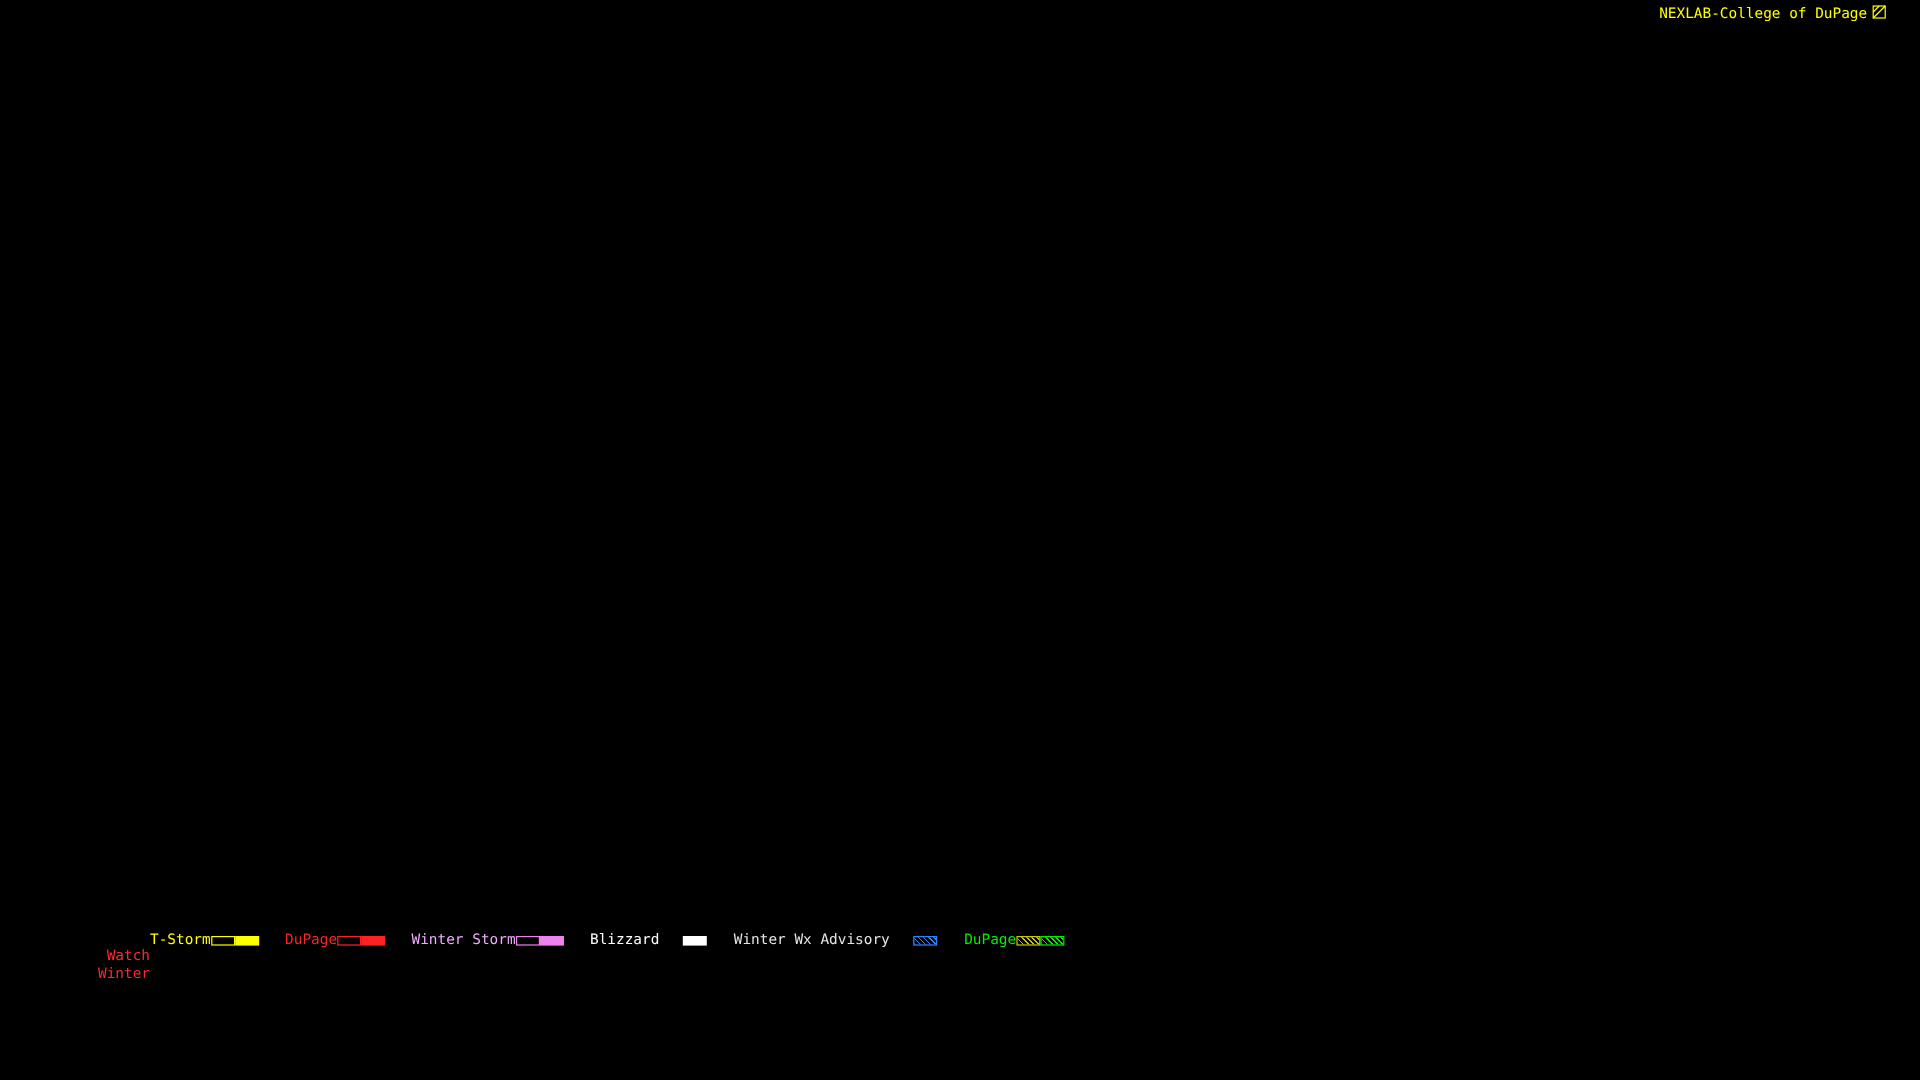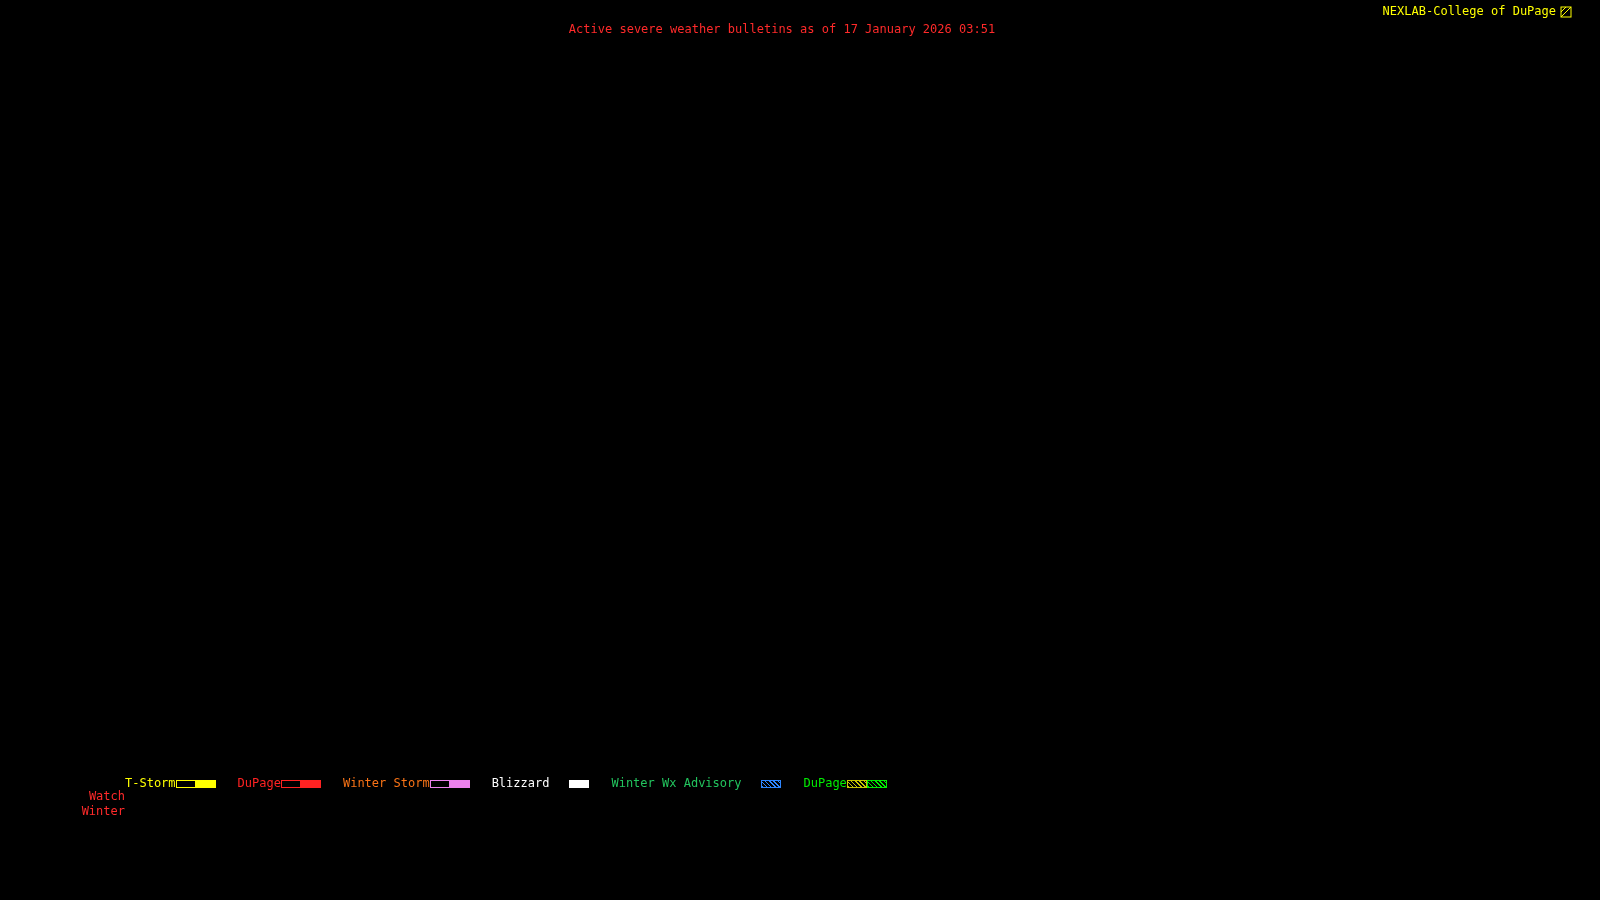--- a/index.html
+++ b/index.html
@@ -27,21 +27,21 @@
     transform: translateX(-50%);
     font-size: 12px;
     letter-spacing: 0px;
     white-space: nowrap;
   }
   #brand {
     position: absolute;
     top: 4px;
     right: 28px;
     display: flex;
-    align-items: flex-end;
+    align-items: flex-start;
     gap: 4px;
     font-size: 12px;
     white-space: nowrap;
   }
   #brand svg { display: block; }
 
   
   #legend {
     position: absolute;
     left: 55px;
@@ -101,21 +101,20 @@
   }
   .box.none { visibility: hidden; }
 </style>
 </head>
 <body>
 
 <div id="screen">
 
   <div id="map-canvas"></div>
 
-  <div id="bulletin-title" style="color: rgb(255, 42, 42);">Active severe weather bulletins as of 17 January 2026 03:51</div>
 
   <div id="brand">
     <span style="color: rgb(255, 255, 0);">NEXLAB-College of DuPage</span>
     <span>
       <svg width="12" height="12" viewBox="0 0 12 12">
         <rect x="1" y="1" width="10" height="10" fill="none" stroke="#ffff00" stroke-width="1"></rect>
         <line x1="1" y1="11" x2="11" y2="1" stroke="#ffff00" stroke-width="1"></line>
         <line x1="1" y1="6" x2="6" y2="1" stroke="#ffff00" stroke-width="1"></line>
       </svg>
     </span>
@@ -140,39 +139,39 @@
         <div class="legend-col">
           <div class="legend-head" style="color: rgb(255, 34, 34);">DuPage</div>
           <div class="legend-cell">
             <span class="box outline" style="--c: #ff2222;"></span>
           </div>
           <div class="legend-cell">
             <span class="box solid" style="--c: #ff2222;"></span>
           </div>
         </div>
         <div class="legend-col">
-          <div class="legend-head" style="color: #f97316;">Winter Storm</div>
+          <div class="legend-head" style="color: #f0abfc;">Winter Storm</div>
           <div class="legend-cell">
             <span class="box outline" style="--c: #ee82ee;"></span>
           </div>
           <div class="legend-cell">
             <span class="box solid" style="--c: #ee82ee;"></span>
           </div>
         </div>
         <div class="legend-col">
           <div class="legend-head" style="color: rgb(255, 255, 255);">Blizzard</div>
           <div class="legend-cell">
             <span class="box none" style="--c: #ffffff;"></span>
           </div>
           <div class="legend-cell">
             <span class="box solid" style="--c: #ffffff;"></span>
           </div>
         </div>
         <div class="legend-col">
-          <div class="legend-head" style="color: #22c55e;">Winter Wx Advisory</div>
+          <div class="legend-head" style="color: #e5e5e5;">Winter Wx Advisory</div>
           <div class="legend-cell">
             <span class="box none" style="--c: #2e86ff;"></span>
           </div>
           <div class="legend-cell">
             <span class="box hatch" style="--c: #2e86ff;"></span>
           </div>
         </div>
         <div class="legend-col">
           <div class="legend-head" style="color: rgb(0, 238, 0);">DuPage</div>
           <div class="legend-cell">

